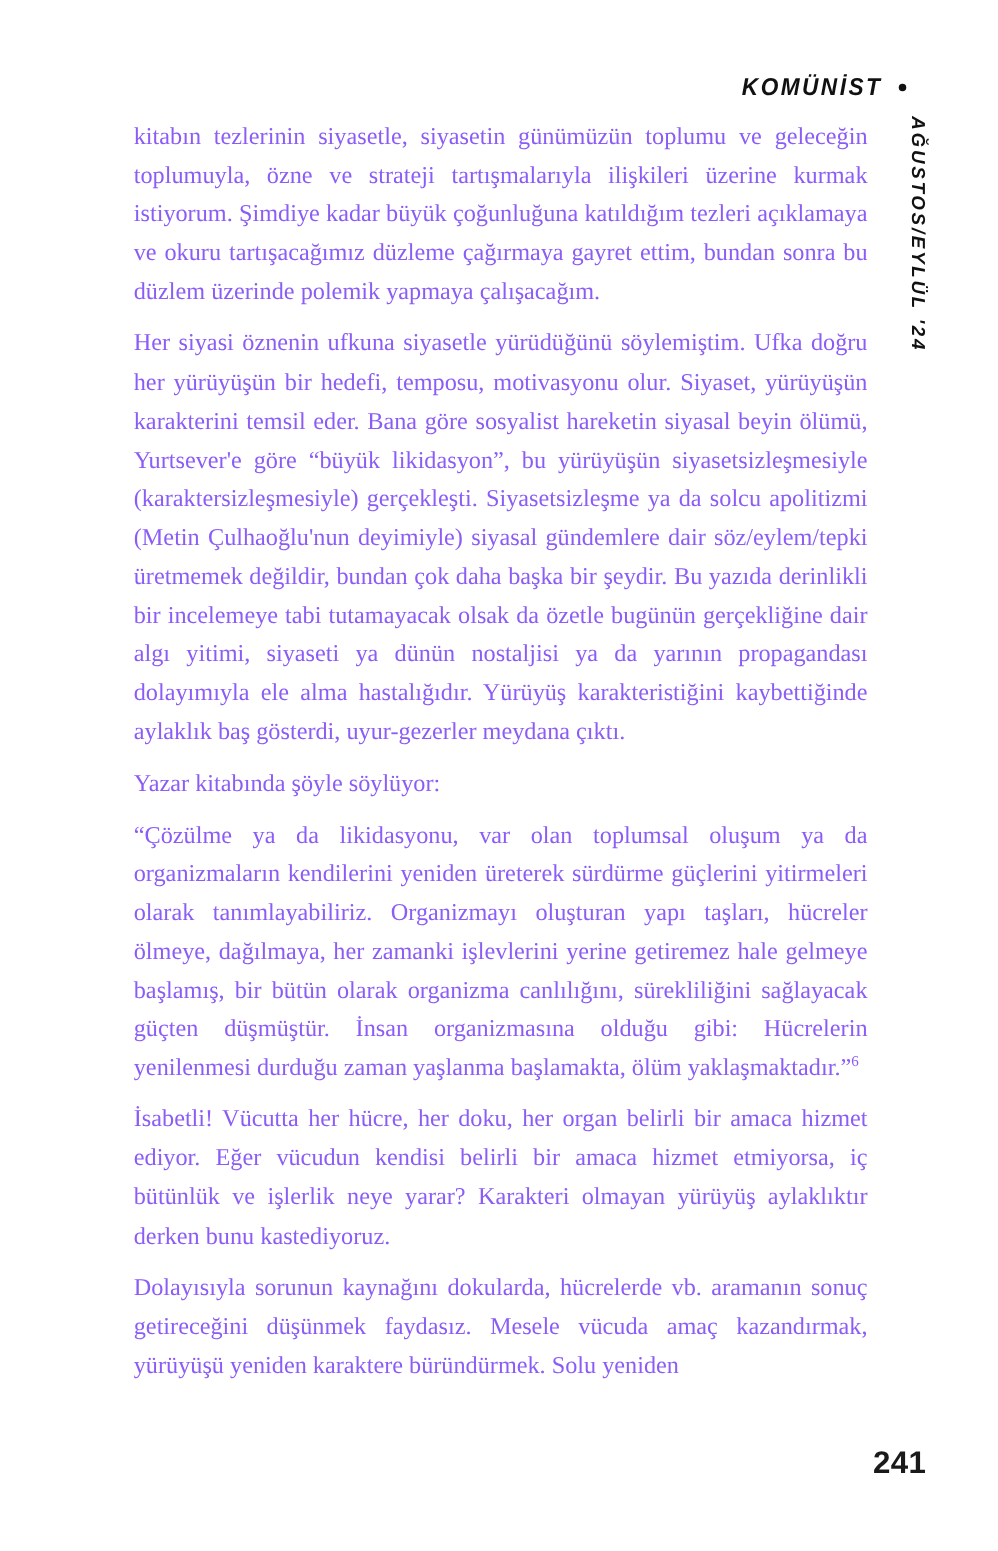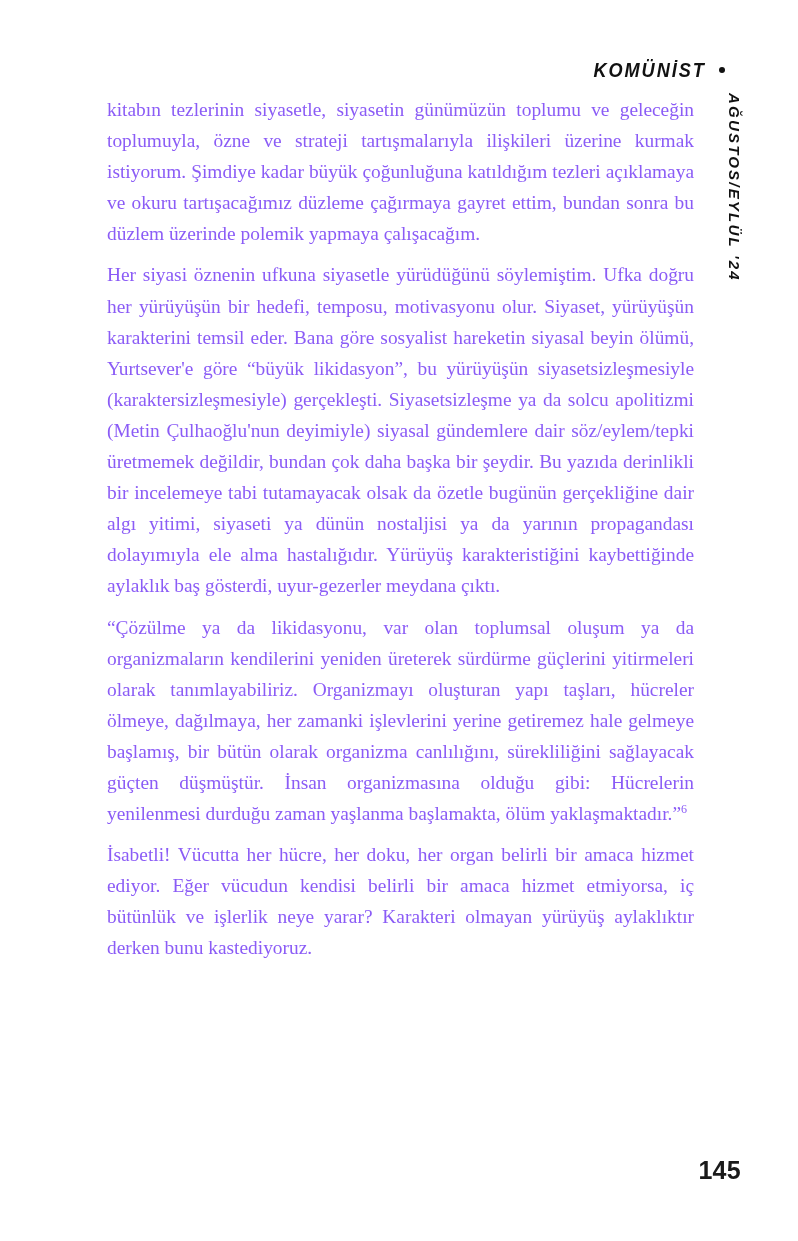--- a/index.html
+++ b/index.html
@@ -130,22 +130,24 @@
 
   <div class="issue-vertical">
     <span class="issue-vertical-text">AĞUSTOS/EYLÜL '24</span>
   </div>
 
   <div class="text-column">
     <p class="body-par lead">kitabın tezlerinin siyasetle, siyasetin günümüzün toplumu ve geleceğin toplumuyla, özne ve strateji tartışmalarıyla ilişkileri üzerine kurmak istiyorum. Şimdiye kadar büyük çoğunluğuna katıldığım tezleri açıklamaya ve okuru tartışacağımız düzleme çağırmaya gayret ettim, bundan sonra bu düzlem üzerinde polemik yapmaya çalışacağım.</p>
 
     <p class="body-par">Her siyasi öznenin ufkuna siyasetle yürüdüğünü söylemiştim. Ufka doğru her yürüyüşün bir hedefi, temposu, motivasyonu olur. Siyaset, yürüyüşün karakterini temsil eder. Bana göre sosyalist hareketin siyasal beyin ölümü, Yurtsever'e göre “büyük likidasyon”, bu yürüyüşün siyasetsizleşmesiyle (karaktersizleşmesiyle) gerçekleşti. Siyasetsizleşme ya da solcu apolitizmi (Metin Çulhaoğlu'nun deyimiyle) siyasal gündemlere dair söz/eylem/tepki üretmemek değildir, bundan çok daha başka bir şeydir. Bu yazıda derinlikli bir incelemeye tabi tutamayacak olsak da özetle bugünün gerçekliğine dair algı yitimi, siyaseti ya dünün nostaljisi ya da yarının propagandası dolayımıyla ele alma hastalığıdır. Yürüyüş karakteristiğini kaybettiğinde aylaklık baş gösterdi, uyur-gezerler meydana çıktı.</p>
 
+    <p class="body-par short">Yazar kitabında şöyle söylüyor:</p>
 
     <p class="body-par"><span>“Çözülme ya da likidasyonu, var olan toplumsal oluşum ya da organizmaların kendilerini yeniden üreterek sürdürme güçlerini yitirmeleri olarak tanımlayabiliriz. Organizmayı oluşturan yapı taşları, hücreler ölmeye, dağılmaya, her zamanki işlevlerini yerine getiremez hale gelmeye başlamış, bir bütün olarak organizma canlılığını, sürekliliğini sağlayacak güçten düşmüştür. İnsan organizmasına olduğu gibi: Hücrelerin yenilenmesi durduğu zaman yaşlanma başlamakta, ölüm yaklaşmaktadır.”</span><sup class="footnote-mark">6</sup></p>
 
     <p class="body-par">İsabetli! Vücutta her hücre, her doku, her organ belirli bir amaca hizmet ediyor. Eğer vücudun kendisi belirli bir amaca hizmet etmiyorsa, iç bütünlük ve işlerlik neye yarar? Karakteri olmayan yürüyüş aylaklıktır derken bunu kastediyoruz.</p>
 
+    <p class="body-par">Dolayısıyla sorunun kaynağını dokularda, hücrelerde vb. aramanın sonuç getireceğini düşünmek faydasız. Mesele vücuda amaç kazandırmak, yürüyüşü yeniden karaktere büründürmek. Solu yeniden</p>
   </div>
 
-  <div class="folio">145</div>
+  <div class="folio">241</div>
 
 </div>
 
 </body></html>

